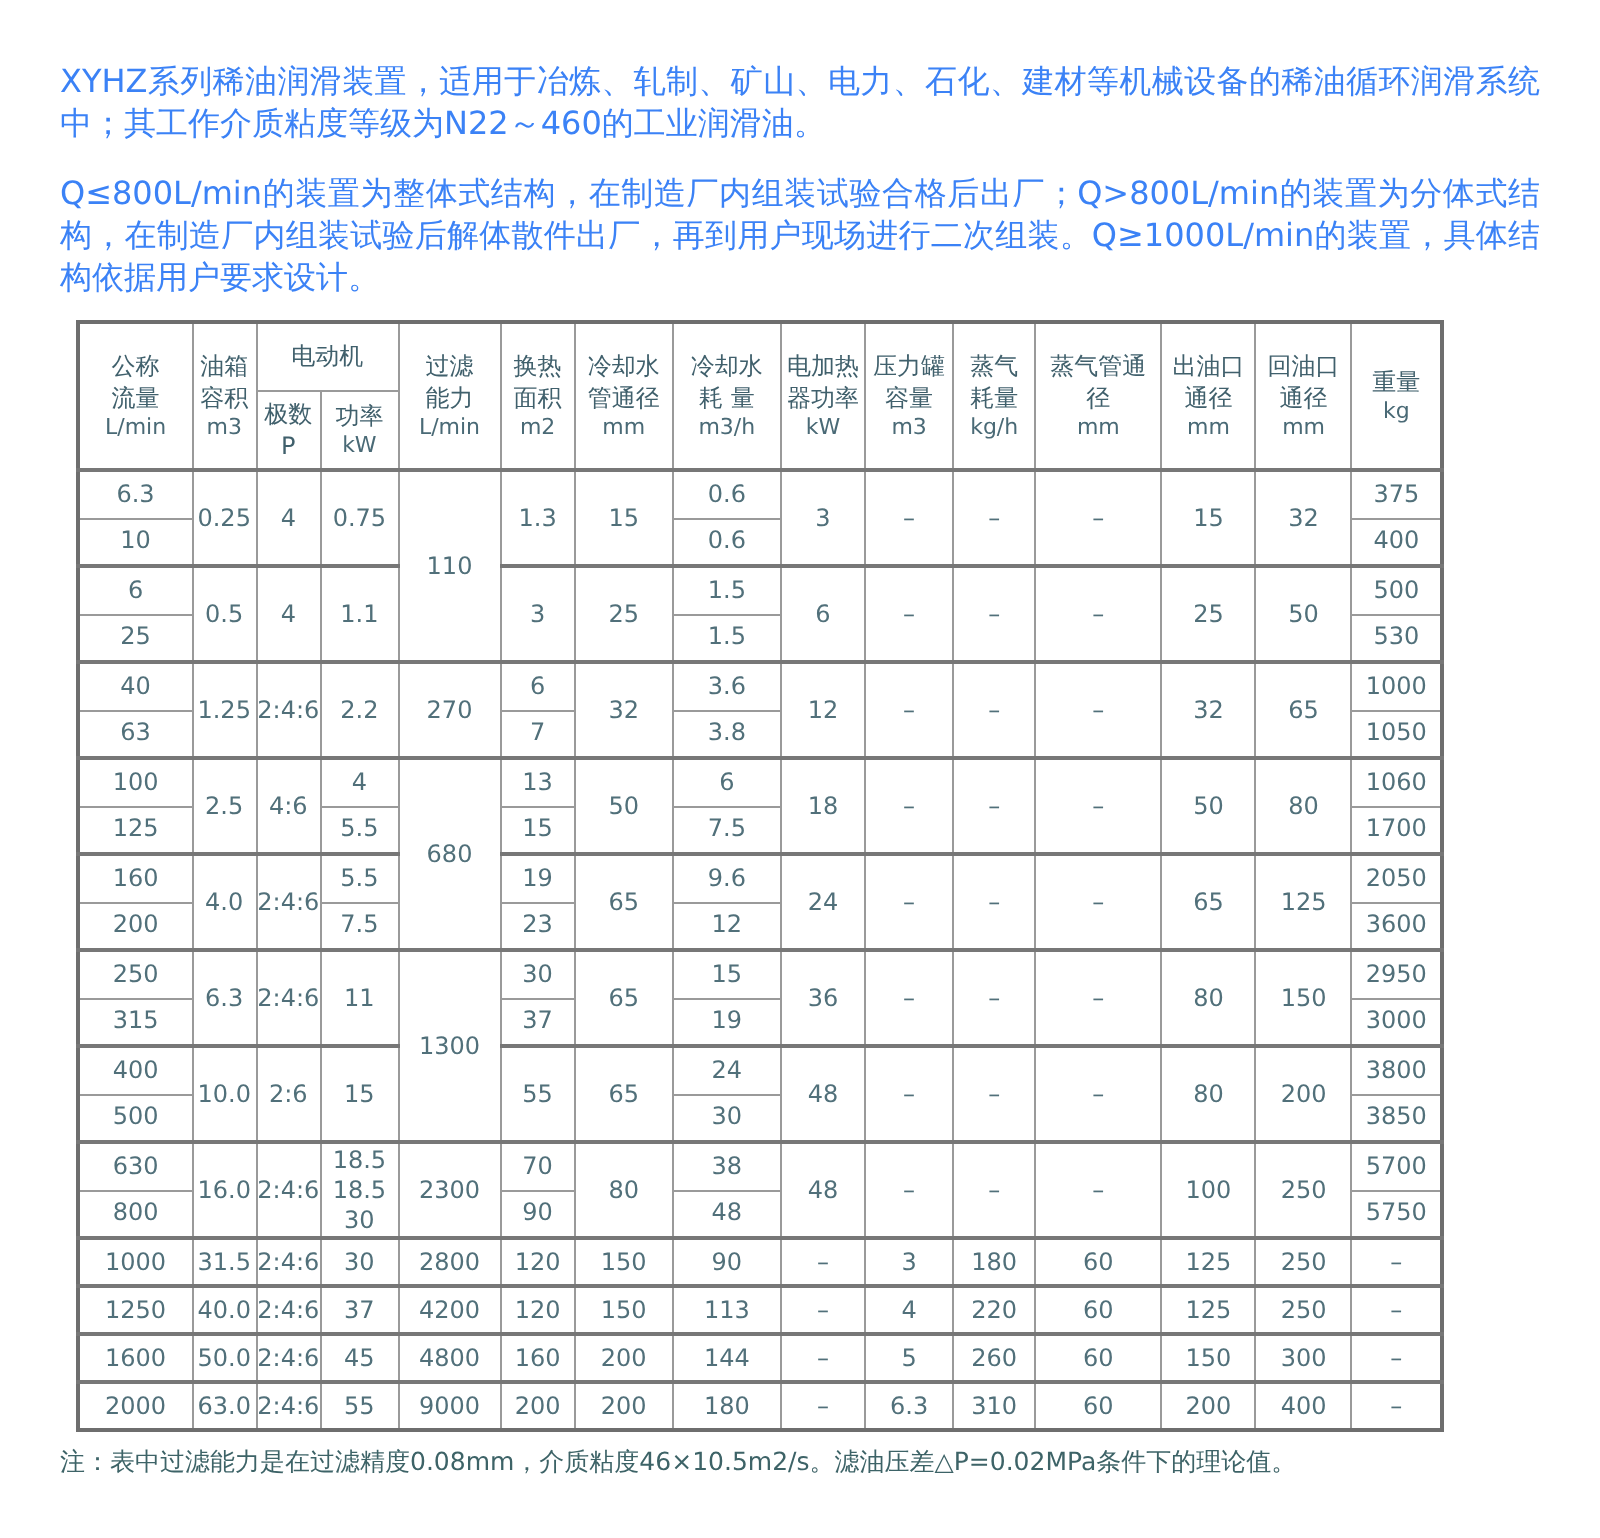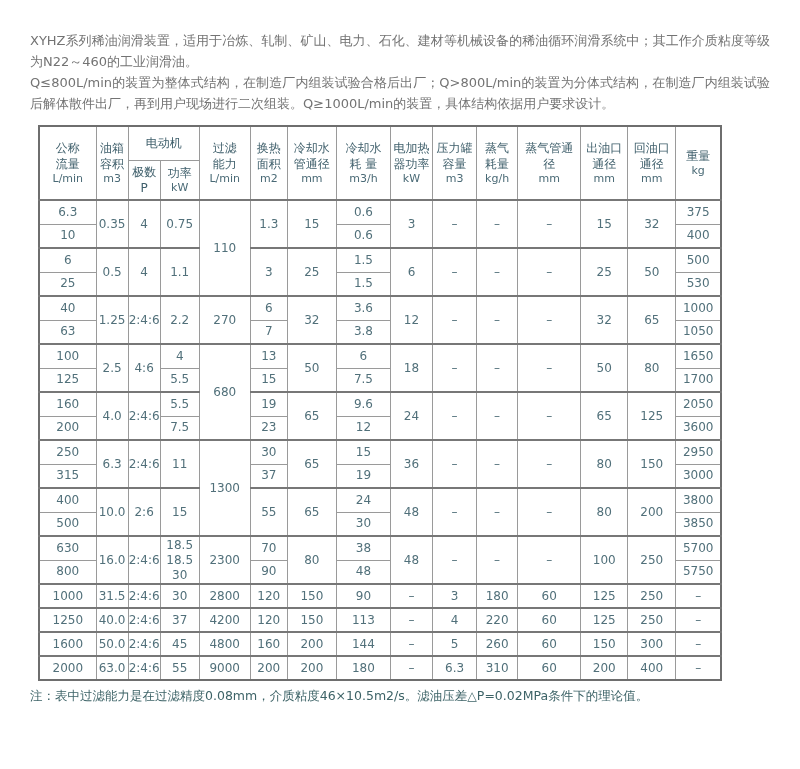--- a/index.html
+++ b/index.html
@@ -8,25 +8,25 @@
     font-family:"DejaVu Sans","Liberation Sans",sans-serif;
     color:#3d6367;
   }
   .content{padding:6px 30px 10px 30px;}
   .sec-title{
     font-size:15px;font-weight:bold;color:#1e3b4d;
     margin:8px 0 0 2px;letter-spacing:1px;
   }
   .sec-title.first{margin-top:6px;}
   .para{
-    font-size:13px;line-height:21px;margin:0;color:#737373;
+    font-size:16px;line-height:21px;margin:0;color:#3b82f6;
     text-align:justify;
   }
   .para.p1{margin-top:24px;}
-  .para.p2{margin-top:0;}
+  .para.p2{margin-top:14px;}
   .sec2{margin-top:27px;}
   table.tech{
     border-collapse:collapse;table-layout:fixed;
     width:684px;margin:11px 0 0 8px;
     border:2px solid #6e6e6e;
   }
   table.tech th,table.tech td{
     border:1px solid #9a9a9a;
     text-align:center;vertical-align:middle;
     font-size:12px;padding:0;
@@ -107,21 +107,21 @@
           <th rowspan="2"><div class="hname">重量</div><div class="hunit">kg</div></th>
         </tr>
         <tr class="hr2">
           <th><div class="hname">极数P</div></th>
           <th><div class="hname">功率</div><div class="hunit">kW</div></th>
         </tr>
       </thead>
     <tbody>
         <tr class="g">
           <td>6.3</td>
-          <td rowspan="2">0.35</td>
+          <td rowspan="2">0.25</td>
           <td rowspan="2">4</td>
           <td rowspan="2">0.75</td>
           <td rowspan="4">110</td>
           <td rowspan="2">1.3</td>
           <td rowspan="2">15</td>
           <td>0.6</td>
           <td rowspan="2">3</td>
           <td rowspan="2">–</td>
           <td rowspan="2">–</td>
           <td rowspan="2">–</td>
@@ -186,21 +186,21 @@
           <td rowspan="4">680</td>
           <td>13</td>
           <td rowspan="2">50</td>
           <td>6</td>
           <td rowspan="2">18</td>
           <td rowspan="2">–</td>
           <td rowspan="2">–</td>
           <td rowspan="2">–</td>
           <td rowspan="2">50</td>
           <td rowspan="2">80</td>
-          <td>1650</td>
+          <td>1060</td>
         </tr>
         <tr>
           <td>125</td>
           <td>5.5</td>
           <td>15</td>
           <td>7.5</td>
           <td>1700</td>
         </tr>
         <tr class="g">
           <td>160</td>

